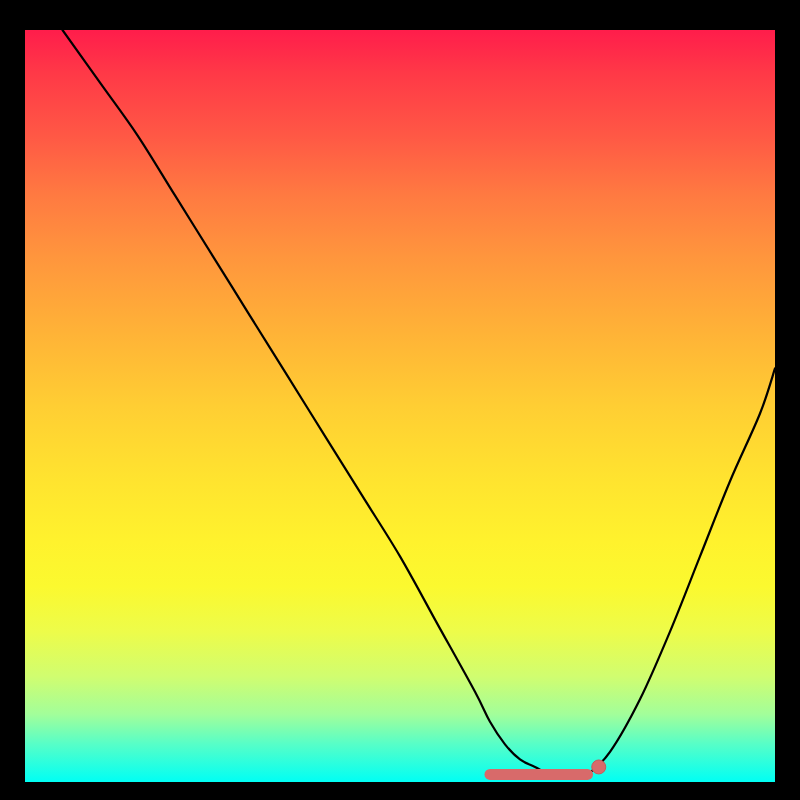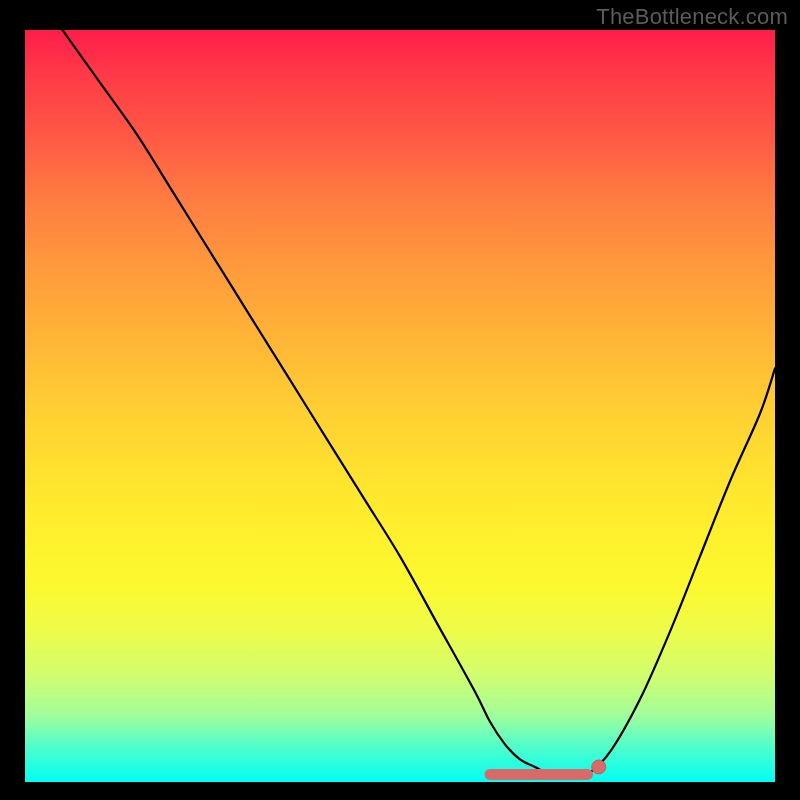--- a/index.html
+++ b/index.html
@@ -52,21 +52,20 @@
     font-family: Arial, Helvetica, sans-serif;
     font-size: 22px;
     color: #5b5b5d;
     letter-spacing: 0.2px;
   }
 </style>
 </head>
 <body>
 
 <div class="canvas">
-  <div class="watermark">TheBottleneck.com</div>
   <div class="plot-area">
     <div class="gradient-bg"></div>
     <svg class="curve-svg" viewBox="0 0 750 752" preserveAspectRatio="none">
       <path id="curve-path" fill="none" stroke="#000000" stroke-width="2.2" stroke-linecap="round" stroke-linejoin="round" d="M37.5,0.0 C43.8,8.8 62.5,35.1 75.0,52.6 C87.5,70.2 100.0,86.5 112.5,105.3 C125.0,124.1 137.5,145.4 150.0,165.4 C162.5,185.5 175.0,205.5 187.5,225.6 C200.0,245.7 212.5,265.7 225.0,285.8 C237.5,305.8 250.0,325.9 262.5,345.9 C275.0,366.0 287.5,386.0 300.0,406.1 C312.5,426.1 325.0,446.2 337.5,466.2 C350.0,486.3 362.5,505.1 375.0,526.4 C387.5,547.7 400.0,571.5 412.5,594.1 C425.0,616.6 441.3,645.5 450.0,661.8 C458.8,678.1 460.0,683.1 465.0,691.8 C470.0,700.6 475.0,708.1 480.0,714.4 C485.0,720.7 490.0,725.7 495.0,729.4 C500.0,733.2 505.0,734.5 510.0,737.0 C515.0,739.5 520.0,743.2 525.0,744.5 C530.0,745.7 535.0,744.5 540.0,744.5 C545.0,744.5 551.3,744.5 555.0,744.5 C558.8,744.5 557.5,748.2 562.5,744.5 C567.5,740.7 576.3,734.5 585.0,721.9 C593.8,709.4 605.0,689.3 615.0,669.3 C625.0,649.2 635.0,625.4 645.0,601.6 C655.0,577.8 665.0,551.5 675.0,526.4 C685.0,501.3 695.0,475.0 705.0,451.2 C715.0,427.4 727.5,402.3 735.0,383.5 C742.5,364.7 747.5,345.9 750.0,338.4"></path>
       <path id="marker-band" fill="none" stroke-width="11" stroke-linecap="round" d="M465,744.48 L562.5,744.48" stroke="#d86a6a"></path>
       <circle id="marker-dot" r="7" cx="573.75" cy="736.96" fill="#d86a6a" stroke="#c65a5a" stroke-width="1"></circle>
     </svg>
   </div>
 </div>
 

